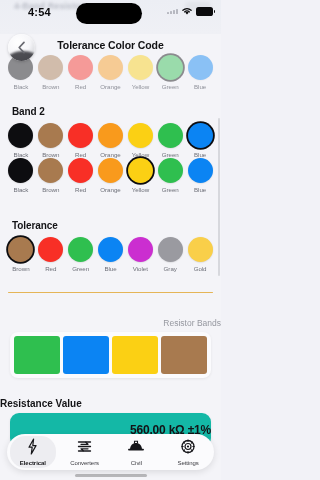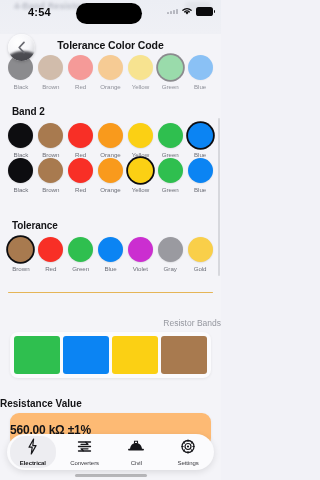--- a/index.html
+++ b/index.html
@@ -149,23 +149,23 @@
     overflow: hidden;
   }
   .band-chip { flex: 1 1 0; height: 100%; border-radius: 3px; }
 
   .result-title {
     position: absolute; left: 0; width: 221px; text-align: left;
     font-size: 10px; font-weight: 700; color: #131316;
   }
   .result-card {
     position: absolute; left: 10px; width: 201px; height: 34px;
-    background: #fdba74; border-radius: 9px;
+    background: #14b8a6; border-radius: 9px;
     box-shadow: 0 1px 3px rgba(0,0,0,.07);
-    display: flex; align-items: center; justify-content: flex-start;
+    display: flex; align-items: center; justify-content: flex-end;
   }
   .result-value {
     font-size: 12px; font-weight: 700; color: #131316; letter-spacing: -.2px;
   }
 
   .scrollbar {
     position: absolute; right: 1.5px; top: 118px;
     width: 1.6px; height: 158px; border-radius: 1px;
     background: rgba(140,142,150,.28);
     z-index: 3;

